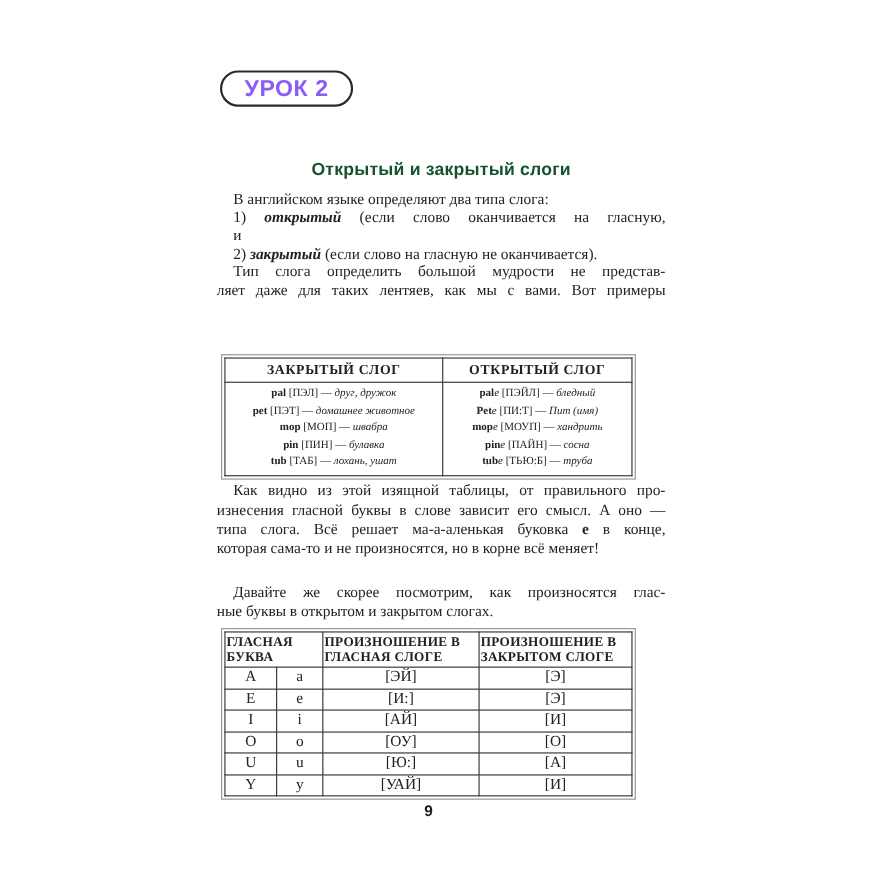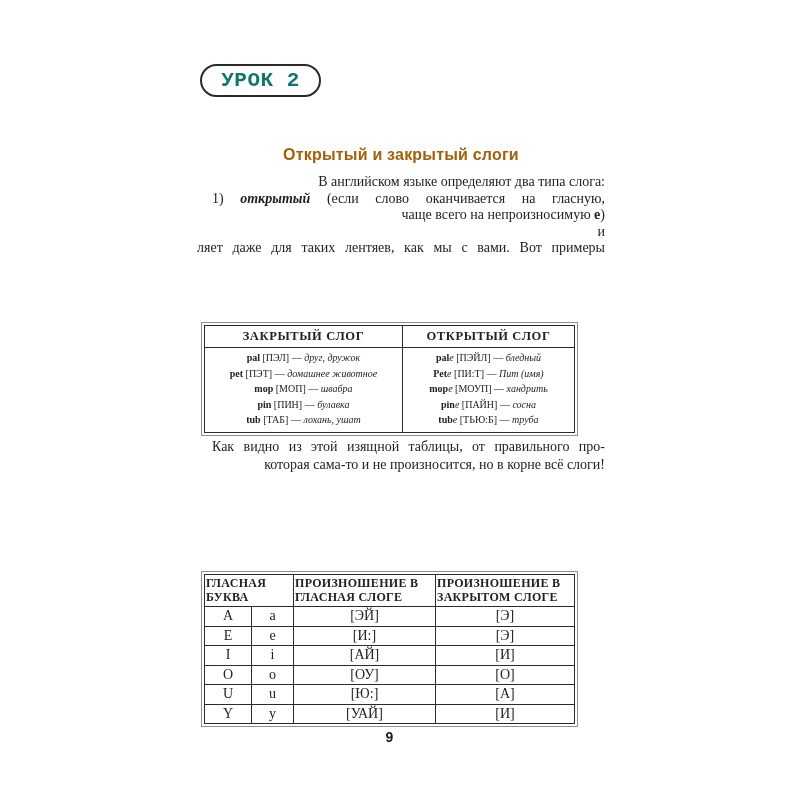--- a/index.html
+++ b/index.html
@@ -2,32 +2,32 @@
 <html style="--text: #222222; --inner_border: #2b2b2b; --outer_border: #8f8f8f; --background: #ffffff;"><head>
 <meta charset="utf-8">
 <style>
   html,body{margin:0;padding:0;background:#fff;}
   .page{position:relative;width:800px;height:800px;background:var(--background,#fff);
         font-family:"Liberation Serif",serif;color:var(--text,#222);overflow:hidden;}
 
   .badge{position:absolute;left:200px;top:64px;width:121px;height:33px;
          border:2px solid #2a2a2a;border-radius:17px;display:flex;align-items:center;
          justify-content:center;box-sizing:border-box;}
-  .badge span{font-family:Liberation Mono, monospace;font-weight:bold;font-size:21px;
-         letter-spacing:0.5px;color:#0f766e;}
+  .badge span{font-family:Liberation Sans, sans-serif;font-weight:bold;font-size:21px;
+         letter-spacing:0.5px;color:#8b5cf6;}
 
   .heading{position:absolute;left:197px;top:146px;width:408px;margin:0;text-align:center;
          font-family:"Liberation Sans",sans-serif;font-weight:bold;font-size:16px;
-         letter-spacing:0.2px;color:#a16207;}
+         letter-spacing:0.2px;color:#14532d;}
 
   .textblock{position:absolute;left:197px;width:408px;font-size:14px;color:var(--text,#222);}
   .intro{top:174px;line-height:16.5px;}
   .middle{top:438px;line-height:17.5px;}
   .outro{top:531px;line-height:17px;}
-  .line{white-space:normal;text-align:right;}
+  .line{white-space:normal;}
   .line.indent{text-indent:15px;}
   .line.j{text-align:justify;text-align-last:justify;}
   .s-b{font-weight:bold;}
   .s-bi{font-weight:bold;font-style:italic;}
 
   .tbl-wrap{position:absolute;left:201px;width:377px;border:1px solid var(--outer_border,#8f8f8f);
             padding:2px;box-sizing:border-box;background:#fff;}
   .t1{top:322px;}
   .t2{top:571px;}
   table{border-collapse:collapse;width:100%;table-layout:fixed;}
@@ -55,22 +55,23 @@
 
   <div class="badge">
     <span>УРОК 2</span>
   </div>
 
   <h1 class="heading">Открытый и закрытый слоги</h1>
 
   <div class="textblock intro">
       <div class="line indent"><span>В английском языке определяют два типа слога:</span></div>
       <div class="line indent j"><span>1) </span><span class="s-bi">открытый</span><span> (если слово оканчивается на гласную,</span></div>
-      <div class="line"><span>чаще всего на непроизносимую </span><span class="s-b">е</span><span>)</span></div>
       <div class="line indent"><span>и</span></div>
+      <div class="line indent"><span>2) </span><span class="s-bi">закрытый</span><span> (если слово на гласную не оканчивается).</span></div>
+      <div class="line indent j"><span>Тип слога определить большой мудрости не представ-</span></div>
       <div class="line j"><span>ляет даже для таких лентяев, как мы с вами. Вот примеры</span></div>
     </div>
 
   <div class="tbl-wrap t1">
     <table>
       <colgroup>
           <col style="width:53.5%">
           <col style="width:46.5%">
         </colgroup>
       <thead>
@@ -95,23 +96,29 @@
               <div class="tline"><span class="w">pin</span><span class="se">e</span><span> [ПАЙН] — </span><span class="ru">сосна</span></div>
               <div class="tline"><span class="w">tub</span><span class="se">e</span><span> [ТЬЮ:Б] — </span><span class="ru">труба</span></div>
             </td>
         </tr>
       </tbody>
     </table>
   </div>
 
   <div class="textblock middle">
       <div class="line indent j"><span>Как видно из этой изящной таблицы, от правильного про-</span></div>
-      <div class="line"><span>которая сама-то и не произносится, но в корне всё слоги!</span></div>
+      <div class="line j"><span>изнесения гласной буквы в слове зависит его смысл. А оно —</span></div>
+      <div class="line j"><span>типа слога. Всё решает ма-а-аленькая буковка </span><span class="s-b">е</span><span> в конце,</span></div>
+      <div class="line"><span>которая сама-то и не произносятся, но в корне всё меняет!</span></div>
     </div>
 
+  <div class="textblock outro">
+      <div class="line indent j"><span>Давайте же скорее посмотрим, как произносятся глас-</span></div>
+      <div class="line"><span>ные буквы в открытом и закрытом слогах.</span></div>
+    </div>
 
   <div class="tbl-wrap t2">
     <table>
       <colgroup>
           <col style="width:47px">
           <col style="width:42px">
           <col style="width:142px">
           <col>
         </colgroup>
       <thead>

